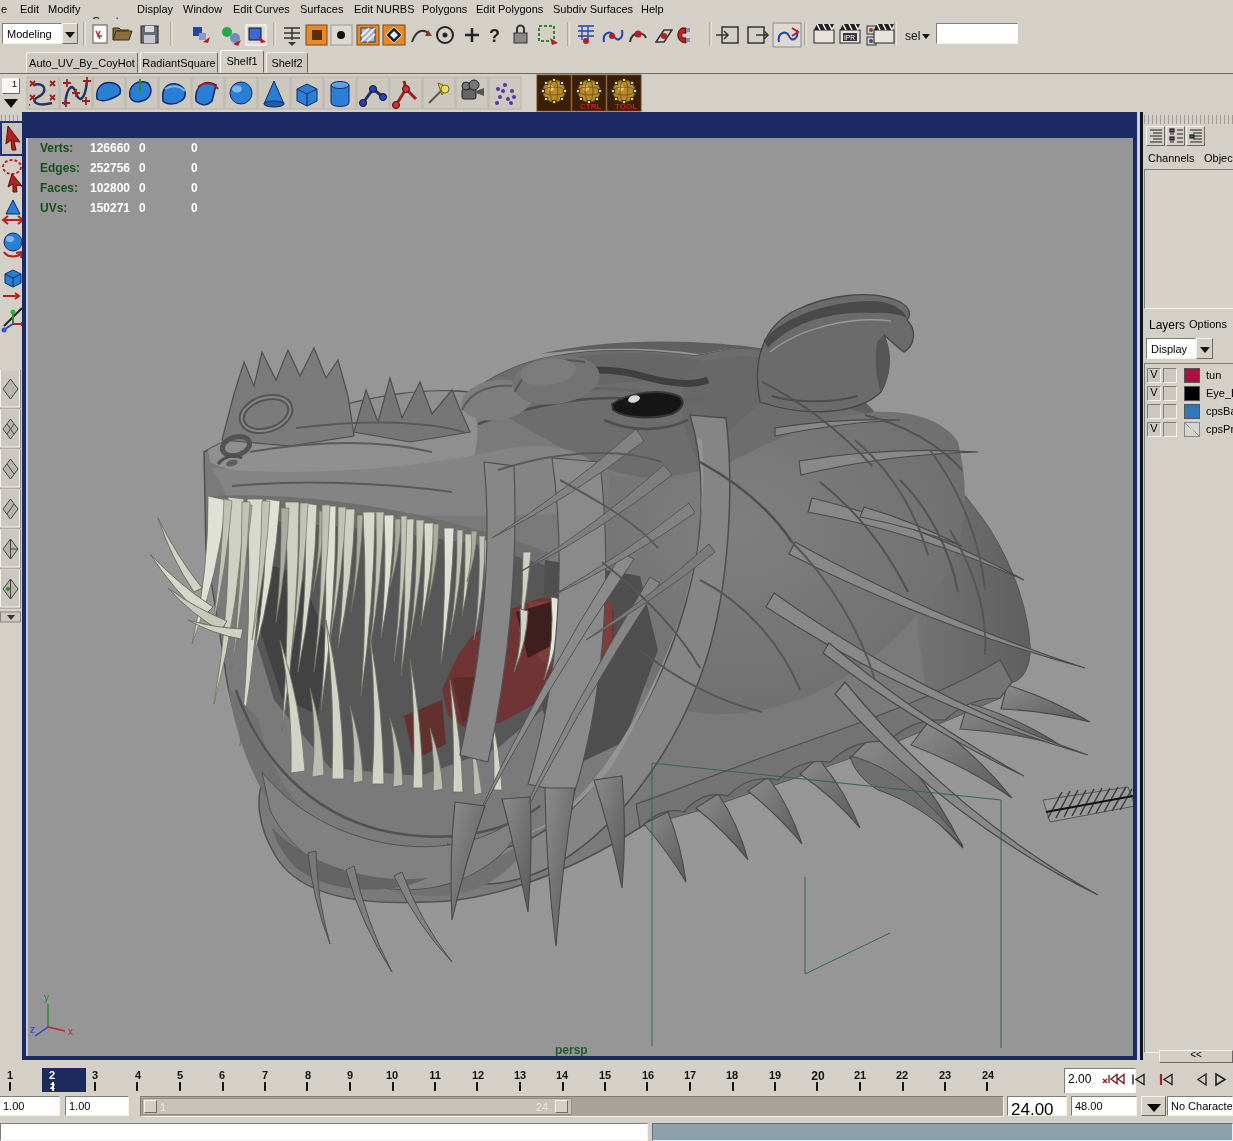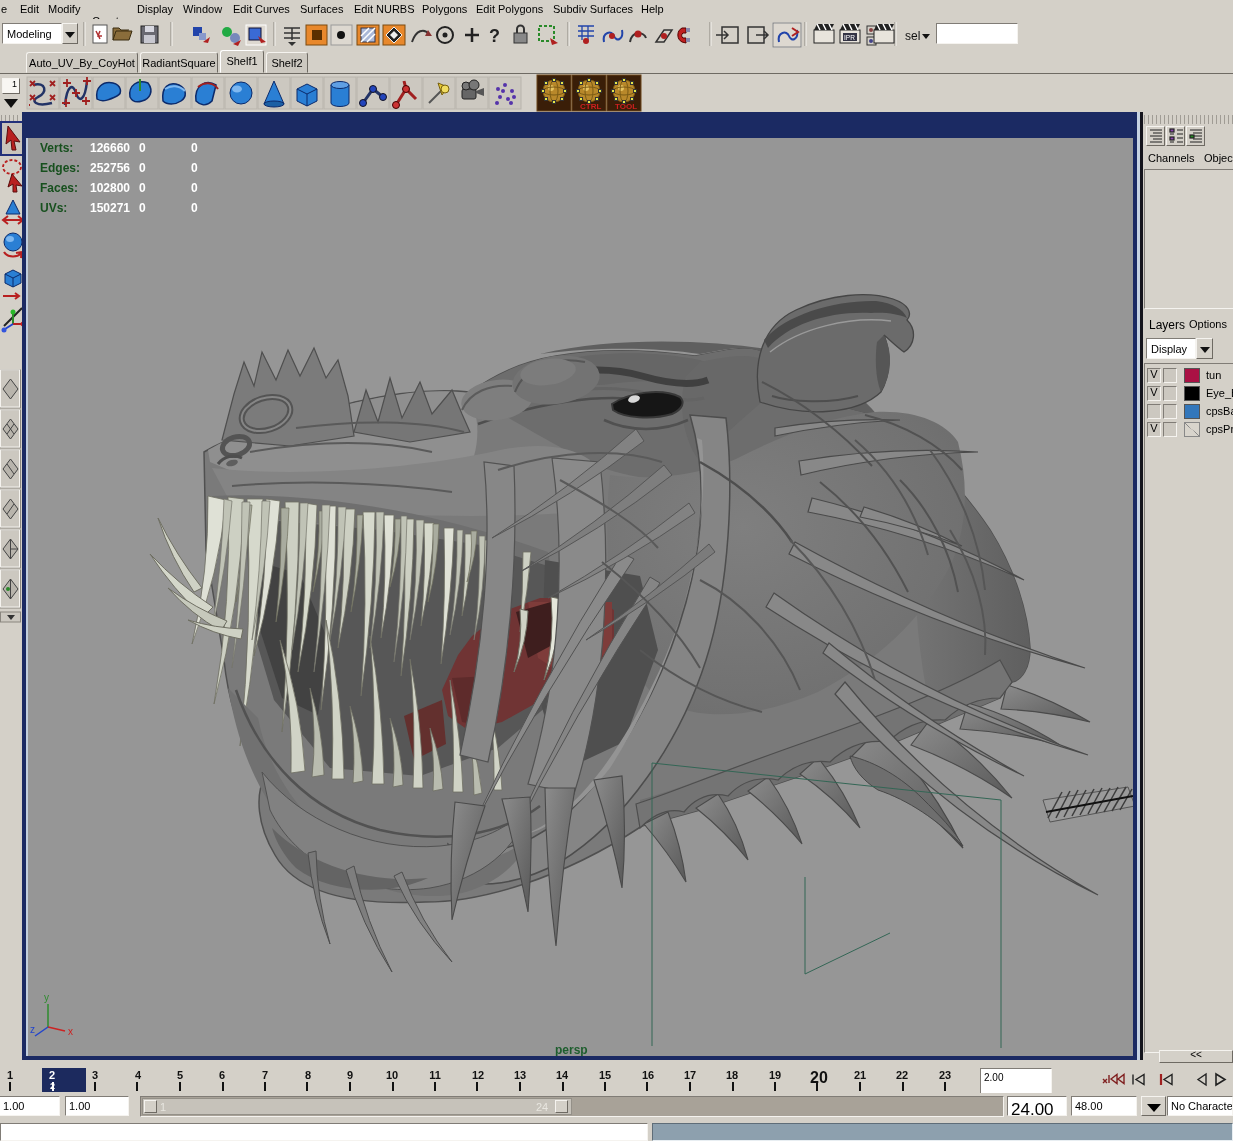--- a/index.html
+++ b/index.html
@@ -621,32 +621,32 @@
 <span class="abs" style="left:597px;top:3px;width:16px;text-align:center;font-size:11px;font-weight:bold;color:#111;">15</span>
 <div class="abs" style="left:604px;top:16px;width:2px;height:9px;background:#111;"></div>
 <span class="abs" style="left:640px;top:3px;width:16px;text-align:center;font-size:11px;font-weight:bold;color:#111;">16</span>
 <div class="abs" style="left:646px;top:16px;width:2px;height:9px;background:#111;"></div>
 <span class="abs" style="left:682px;top:3px;width:16px;text-align:center;font-size:11px;font-weight:bold;color:#111;">17</span>
 <div class="abs" style="left:689px;top:16px;width:2px;height:9px;background:#111;"></div>
 <span class="abs" style="left:724px;top:3px;width:16px;text-align:center;font-size:11px;font-weight:bold;color:#111;">18</span>
 <div class="abs" style="left:732px;top:16px;width:2px;height:9px;background:#111;"></div>
 <span class="abs" style="left:767px;top:3px;width:16px;text-align:center;font-size:11px;font-weight:bold;color:#111;">19</span>
 <div class="abs" style="left:774px;top:16px;width:2px;height:9px;background:#111;"></div>
-<span class="abs" style="left:810px;top:3px;width:16px;text-align:center;font-size:16px;font-weight:bold;color:#111;">20</span>
+<span class="abs" style="left:810px;top:3px;width:16px;text-align:center;font-size:12px;font-weight:bold;color:#111;">20</span>
 <div class="abs" style="left:816px;top:16px;width:2px;height:9px;background:#111;"></div>
 <span class="abs" style="left:852px;top:3px;width:16px;text-align:center;font-size:11px;font-weight:bold;color:#111;">21</span>
 <div class="abs" style="left:859px;top:16px;width:2px;height:9px;background:#111;"></div>
 <span class="abs" style="left:894px;top:3px;width:16px;text-align:center;font-size:11px;font-weight:bold;color:#111;">22</span>
 <div class="abs" style="left:902px;top:16px;width:2px;height:9px;background:#111;"></div>
 <span class="abs" style="left:937px;top:3px;width:16px;text-align:center;font-size:11px;font-weight:bold;color:#111;">23</span>
 <div class="abs" style="left:944px;top:16px;width:2px;height:9px;background:#111;"></div>
 <span class="abs" style="left:980px;top:3px;width:16px;text-align:center;font-size:11px;font-weight:bold;color:#111;">24</span>
 <div class="abs" style="left:986px;top:16px;width:2px;height:9px;background:#111;"></div>
 <span class="abs" style="left:50px;top:15px;font-size:9px;font-weight:bold;color:#fff;">2</span>
-  <div class="abs sunken white" style="left:980px;top:2px;width:72px;height:31px;font-size:10px;">
+  <div class="abs sunken white" style="left:1064px;top:2px;width:72px;height:31px;font-size:12px;">
       <span class="abs" style="left:3px;top:3px;">2.00</span>
     </div>
   <svg width="133" height="27" viewBox="0 0 133 27" style="position:absolute;left:1100px;top:0;">
 <g stroke="#802020" fill="none" stroke-width="1.4">
 <path d="M3,17 l4,-4 m0,4 l-4,-4"></path>
 <path d="M9,9 v8 M11,13 l6,-4.5 v9 Z M18,13 l6,-4.5 v9 Z"></path>
 </g>
 <g stroke="#222" fill="none" stroke-width="1.4">
 <path d="M33,8.5 v10 M44,8.5 v10 l-8,-5 Z"></path>
 </g>

